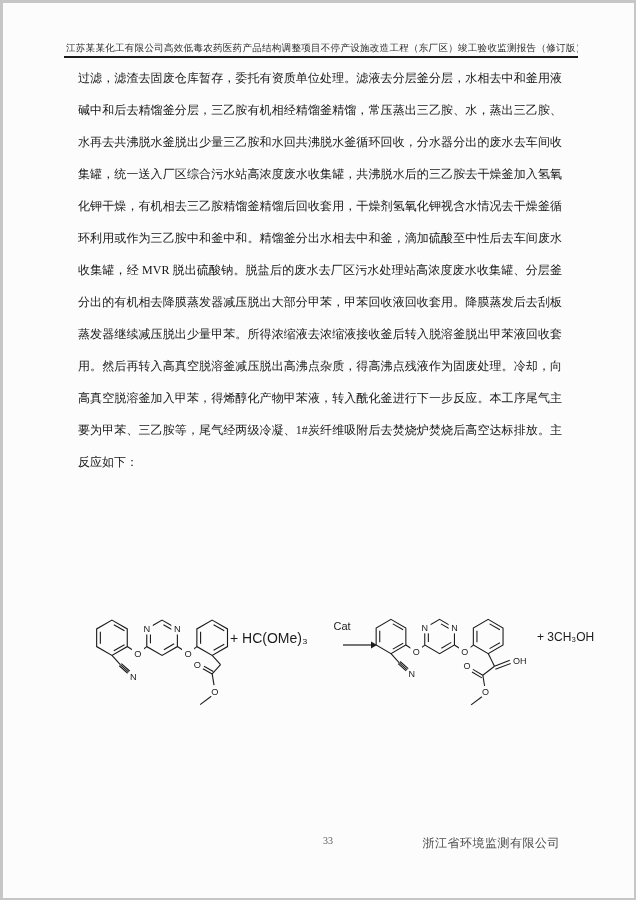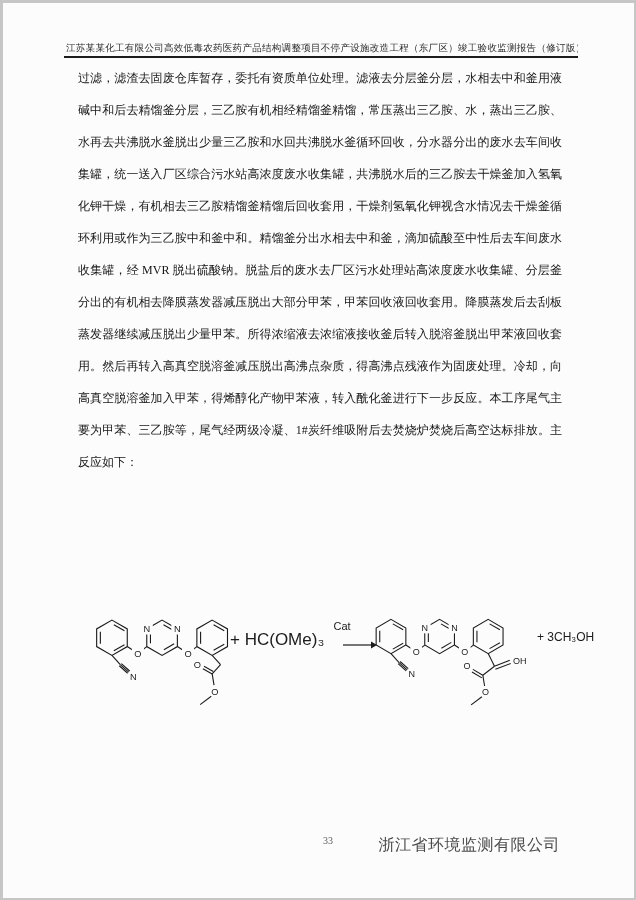--- a/index.html
+++ b/index.html
@@ -32,21 +32,21 @@
   .scheme svg { position:absolute; }
   .struct line, .struct polygon { stroke:#1b1b1b; stroke-width:1.2; fill:none; }
   .struct rect { fill:#fcfcfc; stroke:none; }
   .struct text {
     fill:#1b1b1b; font-size:10px; stroke:none;
     font-family:"Liberation Sans","DejaVu Sans",sans-serif; text-anchor:middle;
   }
   .svg-reactant { left:0; top:0; }
   .reagent-group {
     position:absolute; left:146px; top:34px;
-    font-size:17px; font-family:"Liberation Sans","DejaVu Sans",sans-serif;
+    font-size:14px; font-family:"Liberation Sans","DejaVu Sans",sans-serif;
     color:#1b1b1b; white-space:nowrap;
   }
   .catalyst-group { position:absolute; left:238px; top:24px; width:40px; text-align:center; }
   .catalyst-label {
     font-size:11px; font-family:"Liberation Sans","DejaVu Sans",sans-serif;
     color:#1b1b1b; display:block; margin-bottom:8px;
   }
   .arrow-svg line { stroke:#1b1b1b; stroke-width:1.2; }
   .arrow-svg polygon { fill:#1b1b1b; stroke:none; }
   .svg-product { left:280px; top:0; }
@@ -54,21 +54,21 @@
     position:absolute; left:453px; top:34px;
     font-size:12px; font-family:"Liberation Sans","DejaVu Sans",sans-serif;
     color:#1b1b1b; white-space:nowrap;
   }
   .page-number {
     position:absolute; left:312px; top:835px;
     font-size:10px; color:#5a5a5a;margin-left:11px;
   }
   .agency-name {
     position:absolute; right:76px; top:835px;
-    font-size:16px; letter-spacing:0.5px; color:#4a4a4a;
+    font-size:12px; letter-spacing:0.5px; color:#4a4a4a;
   }
 </style>
 </head>
 <body>
 
 <div class="scan-frame"></div>
 
 <div class="page-header">江苏某某化工有限公司高效低毒农药医药产品结构调整项目不停产设施改造工程（东厂区）竣工验收监测报告（修订版）</div>
 <div class="header-rule"></div>
 

